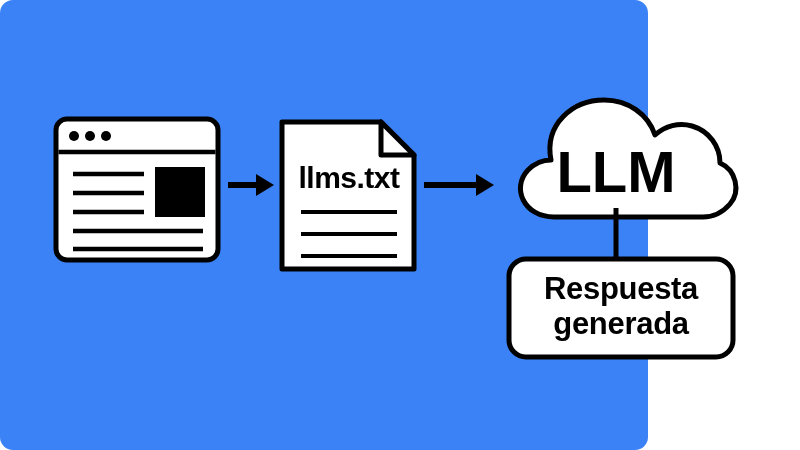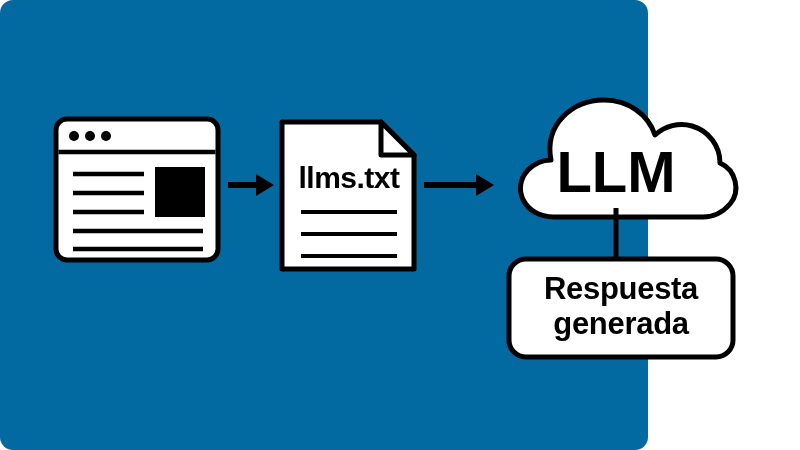--- a/index.html
+++ b/index.html
@@ -10,21 +10,21 @@
   body {
     width: 800px;
     height: 450px;
     overflow: hidden;
     font-family: "Liberation Sans", sans-serif;
   }
   #diagram-root {
     position: relative;
     width: 648px;
     height: 450px;
-    background: #0369a1;
+    background: #3b82f6;
     border-radius: 13px;
   }
   #flow-svg {
     position: absolute;
     left: 0;
     top: 0;
     width: 800px;
     height: 450px;
     display: block;
   }

